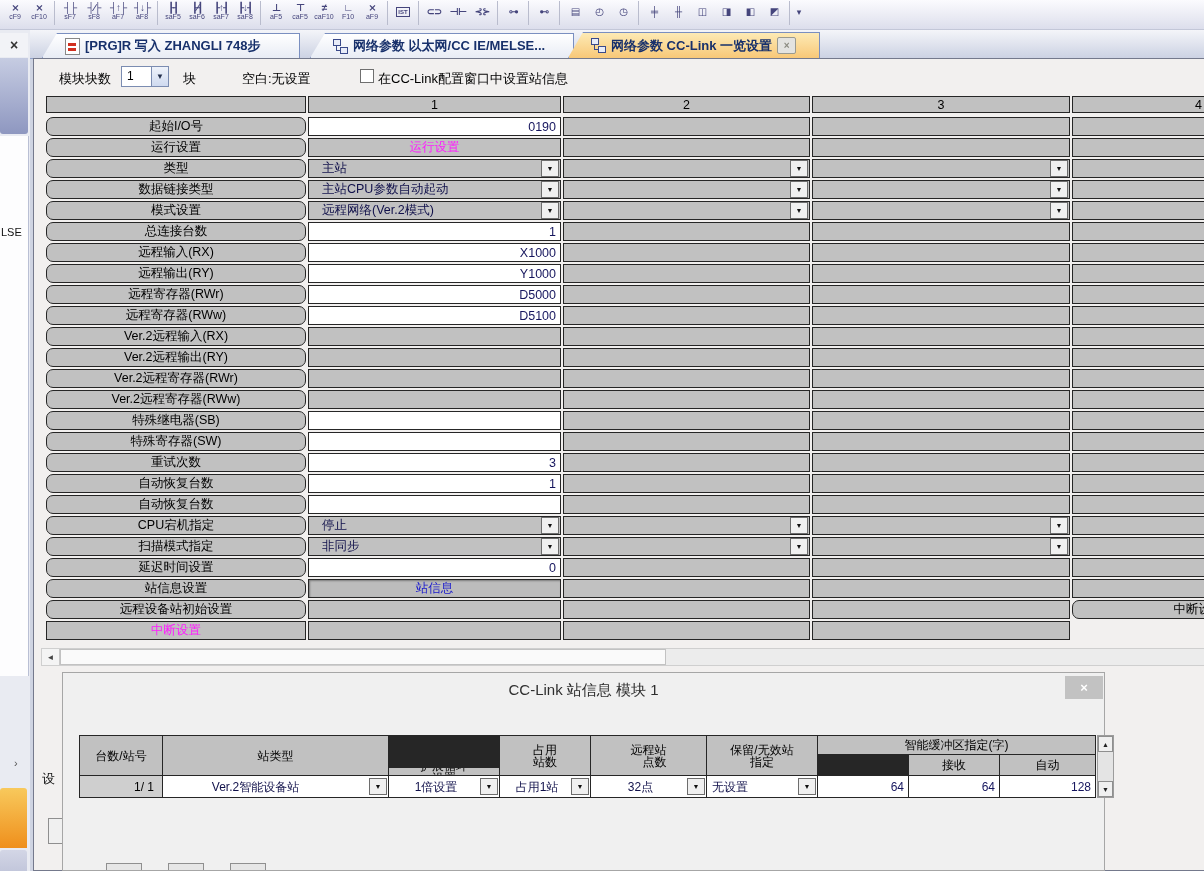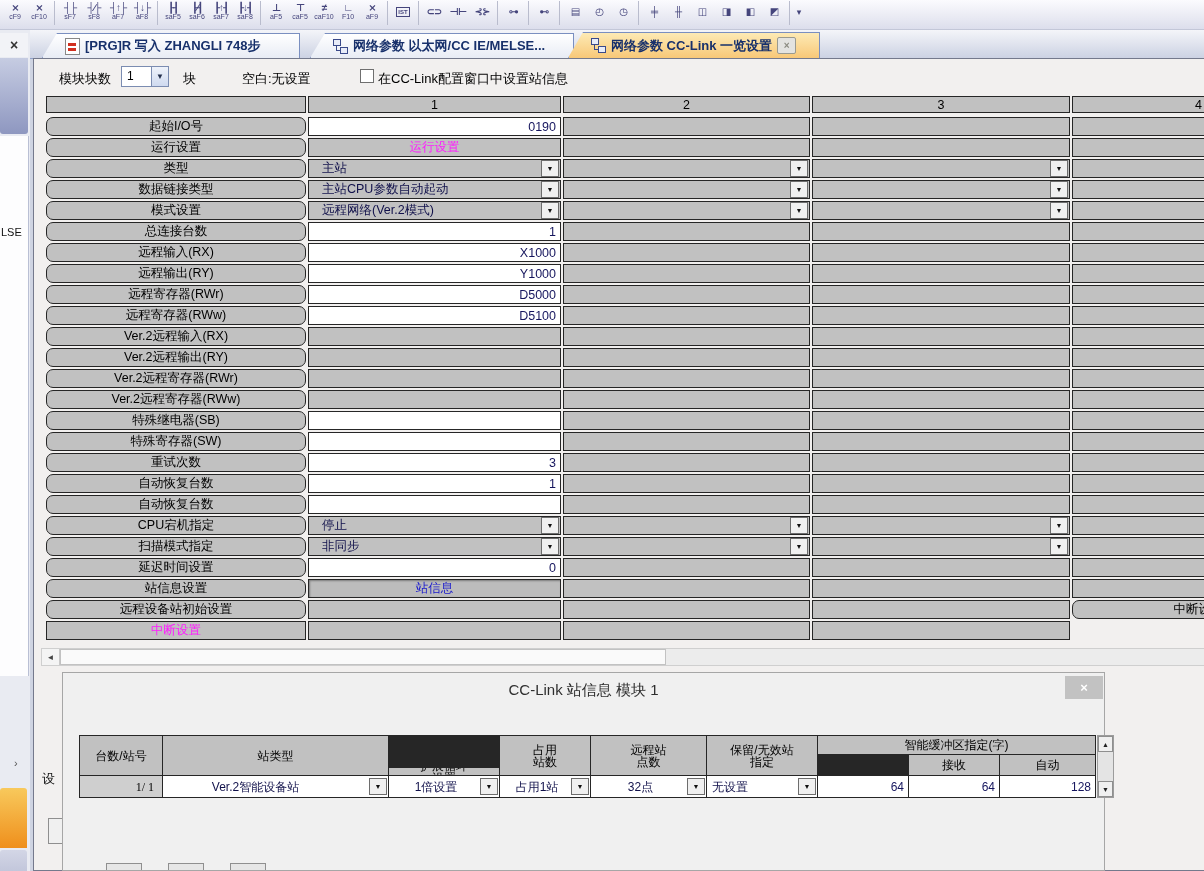--- a/index.html
+++ b/index.html
@@ -484,29 +484,29 @@
   <div class="dlg-title">CC-Link 站信息 模块 1</div>
   <div class="dlg-close">×</div>
   <div class="stwrap">
     <div class="stgrid" id="stgrid">
         <div class="scell" style="grid-area: 1 / 1 / 3;">台数/站号</div>
         <div class="scell" style="grid-area: 1 / 2 / 3;">站类型</div>
         <div class="scell" style="grid-area: 1 / 3 / 3; margin-top: 32px;">扩展循环
 设置</div>
         <div class="scell" style="grid-area: 1 / 4 / 3;">占用
 站数</div>
-        <div class="scell" style="grid-area: 1 / 5 / 3;">远程站
+        <div class="scell" style="grid-area: 1 / 5 / 3; text-align: right;">远程站
 点数</div>
         <div class="scell" style="grid-area: 1 / 6 / 3;">保留/无效站
 指定</div>
         <div class="scell" style="grid-area: 1 / 7 / auto / 10;">智能缓冲区指定(字)</div>
         <div class="scell" style="grid-area: 2 / 7; margin-top: 24px;">发送</div>
         <div class="scell" style="grid-area: 2 / 8;">接收</div>
         <div class="scell" style="grid-area: 2 / 9;">自动</div>
-        <div class="scell first" style="grid-area: 3 / 1; font-family: Liberation Serif, serif;">1/ 1</div>
+        <div class="scell first" style="grid-area: 3 / 1;">1/ 1</div>
         <div class="scell data ddc" style="grid-area: 3 / 2; gap: 24px;"><span class="ddval">Ver.2智能设备站</span><span class="ddbtn">▼</span></div>
         <div class="scell data ddc" style="grid-area: 3 / 3;"><span class="ddval">1倍设置</span><span class="ddbtn">▼</span></div>
         <div class="scell data ddc" style="grid-area: 3 / 4;"><span class="ddval">占用1站</span><span class="ddbtn">▼</span></div>
         <div class="scell data ddc" style="grid-area: 3 / 5;"><span class="ddval">32点</span><span class="ddbtn">▼</span></div>
         <div class="scell data ddc" style="grid-area: 3 / 6; gap: 48px;"><span class="ddval">无设置</span><span class="ddbtn">▼</span></div>
         <div class="scell data num" style="grid-area: 3 / 7;">64</div>
         <div class="scell data num" style="grid-area: 3 / 8;">64</div>
         <div class="scell data num" style="grid-area: 3 / 9;">128</div>
       </div>
     <div class="vscroll">

